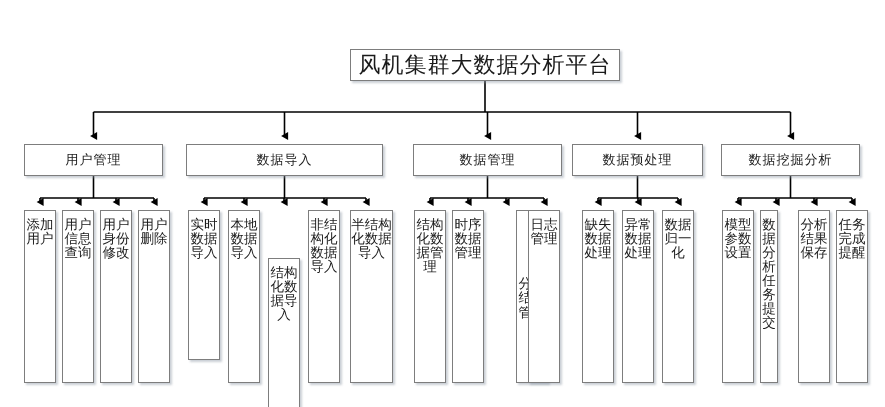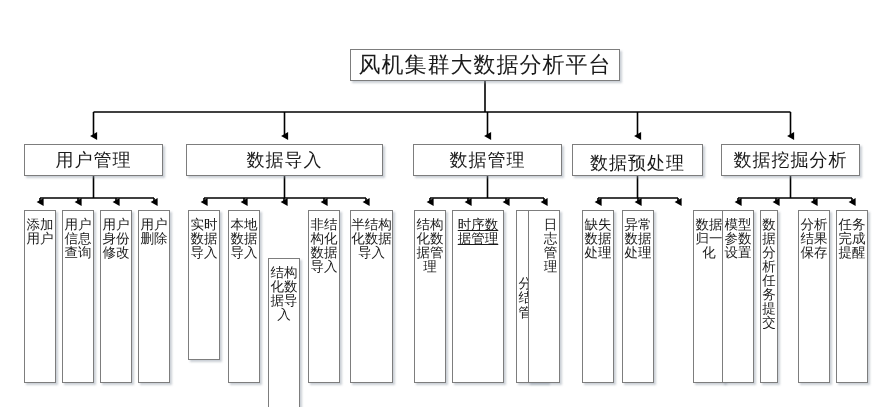--- a/index.html
+++ b/index.html
@@ -34,21 +34,21 @@
     display: flex;
     align-items: center;
     justify-content: center;
     color: #1a1a1a;
   }
   .node.root {
     font-size: 22px;
     letter-spacing: 1px;
   }
   .node.level2 {
-    font-size: 18px;
+    font-size: 13px;
     letter-spacing: 1px;
   }
   .node.leaf {
     font-size: 13.5px;
     padding: 6px 0 4px 0;
     align-items: flex-start;
   }
   .vtext {
     display: block;
     width: 100%;
@@ -144,39 +144,39 @@
     </div>
     <div class="node leaf" style="left: 350px; top: 210px; width: 43px; height: 173px;">
       <span class="vtext">半结构化数据导入</span>
     </div>
     <div class="node level2" style="left: 413px; top: 144px; width: 149px; height: 32px;">
       <span>数据管理</span>
     </div>
     <div class="node leaf" style="left: 414px; top: 210px; width: 32px; height: 173px;">
       <span class="vtext">结构化数据管理</span>
     </div>
-    <div class="node leaf" style="left: 452px; top: 210px; width: 52px; height: 173px; text-decoration: underline;">
+    <div class="node leaf" style="left: 452px; top: 210px; width: 32px; height: 173px;">
       <span class="vtext">时序数据管理</span>
     </div>
     <div class="node leaf" style="left: 516px; top: 210px; width: 32px; height: 173px; align-items: center;">
       <span class="vtext">分析结果管理</span>
     </div>
-    <div class="node leaf" style="left: 528px; top: 210px; width: 32px; height: 173px; padding-left: 13px;">
+    <div class="node leaf" style="left: 528px; top: 210px; width: 32px; height: 173px;">
       <span class="vtext">日志管理</span>
     </div>
-    <div class="node level2" style="left: 572px; top: 144px; width: 131px; height: 32px; align-items: flex-end;">
+    <div class="node level2" style="left: 572px; top: 144px; width: 131px; height: 32px;">
       <span>数据预处理</span>
     </div>
     <div class="node leaf" style="left: 582px; top: 210px; width: 32px; height: 173px;">
       <span class="vtext">缺失数据处理</span>
     </div>
     <div class="node leaf" style="left: 622px; top: 210px; width: 32px; height: 173px;">
       <span class="vtext">异常数据处理</span>
     </div>
-    <div class="node leaf" style="left: 662px; top: 210px; width: 32px; height: 173px; margin-left: 31px;">
+    <div class="node leaf" style="left: 662px; top: 210px; width: 32px; height: 173px;">
       <span class="vtext">数据归一化</span>
     </div>
     <div class="node level2" style="left: 721px; top: 144px; width: 139px; height: 32px;">
       <span>数据挖掘分析</span>
     </div>
     <div class="node leaf" style="left: 722px; top: 210px; width: 32px; height: 173px;">
       <span class="vtext">模型参数设置</span>
     </div>
     <div class="node leaf" style="left: 760px; top: 210px; width: 18px; height: 173px;">
       <span class="vtext">数据分析任务提交</span>

